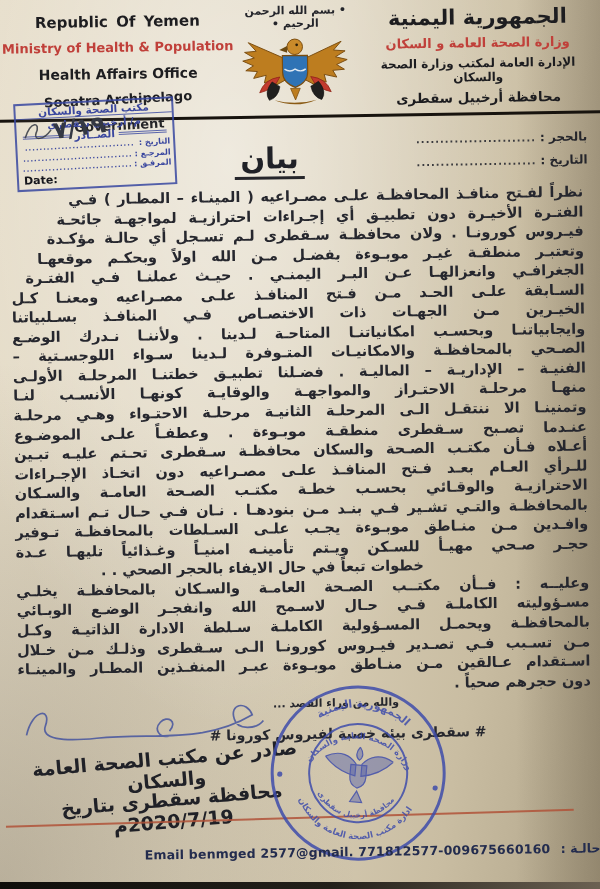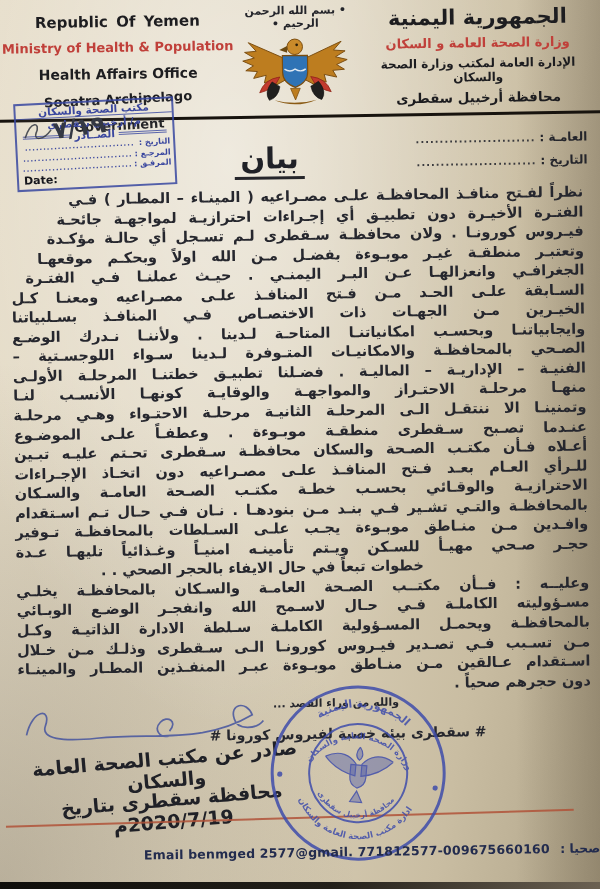--- a/index.html
+++ b/index.html
@@ -136,21 +136,21 @@
     <div class="datelbl">Date:</div>
   </div>
 
   <div class="abs hand">٧/١٩</div>
   <svg class="abs" style="left:26px;top:112px;" width="36" height="30" viewBox="0 0 36 30">
     <path d="M4,22 C10,4 20,6 15,17 C12,24 22,25 30,14" fill="none" stroke="#343843" stroke-width="1.6" opacity=".85"></path>
   </svg>
 
   <div class="abs ref">
     <div class="refrow">
-      <span>العامـة :</span>
+      <span>بالحجر :</span>
       <span class="dots">.........................</span>
     </div>
     <div class="refrow">
       <span>التاريخ :</span>
       <span class="dots">.........................</span>
     </div>
   </div>
 
   <div class="abs title">
     <span>بيان</span>
@@ -225,19 +225,19 @@
     <g stroke="#3f4dab" stroke-width="1.2" fill="rgba(63,77,171,.45)">
       <path d="M0,-26 C-4,-21 -4,-16 0,-13 C4,-16 4,-21 0,-26"></path>
       <path d="M-34,-14 C-20,-22 -9,-17 -3,-9 L-3,3 C-14,1 -26,-5 -34,-14"></path>
       <path d="M34,-14 C20,-22 9,-17 3,-9 L3,3 C14,1 26,-5 34,-14"></path>
       <path d="M-8,-8 h16 v12 q0,8 -8,11 q-8,-3 -8,-11 z"></path>
       <path d="M0,18 l-6,11 h12 z"></path>
     </g>
   </svg>
 
   <div class="abs footer">
-    <span>صحيا :</span>
+    <span>حالـة :</span>
     <span class="val">Email benmged 2577@gmail. 771812577-009675660160</span>
   </div>
 
 </div>
 
 <div class="botband"></div>
 
 </body></html>

